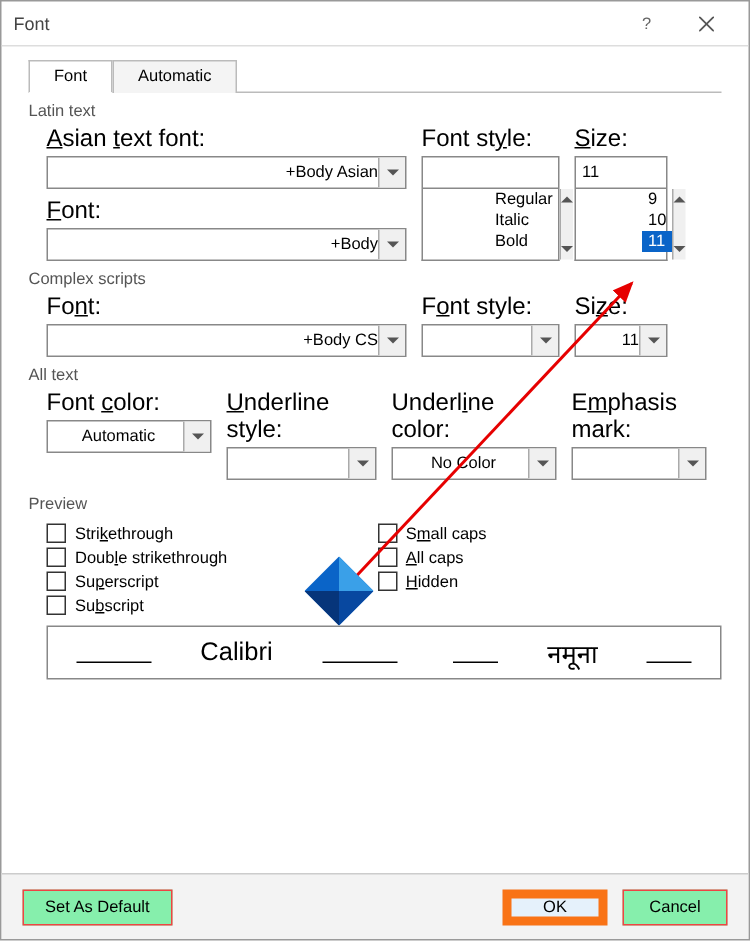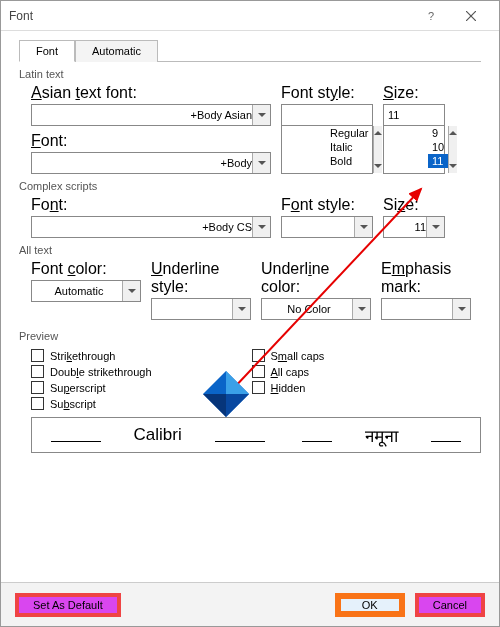--- a/index.html
+++ b/index.html
@@ -141,22 +141,22 @@
     border-top: 1px solid #ccc;
     background: #f3f3f3;
     display: flex;
     align-items: center;
     padding: 0 14px;
     gap: 10px;
   }
   .btn {
     height: 24px;
     padding: 0 14px;
-    border: 4px solid #ef4444;
-    background: #d946ef;
+    border: 1px solid #ef4444;
+    background: #86efac;
     font-size: 11px;
     display: flex;
     align-items: center;
     justify-content: center;
     min-width: 70px;
   }
   .btn.primary {
     border: 6px solid #f97316;
     background: #e5f1fb;
   }

